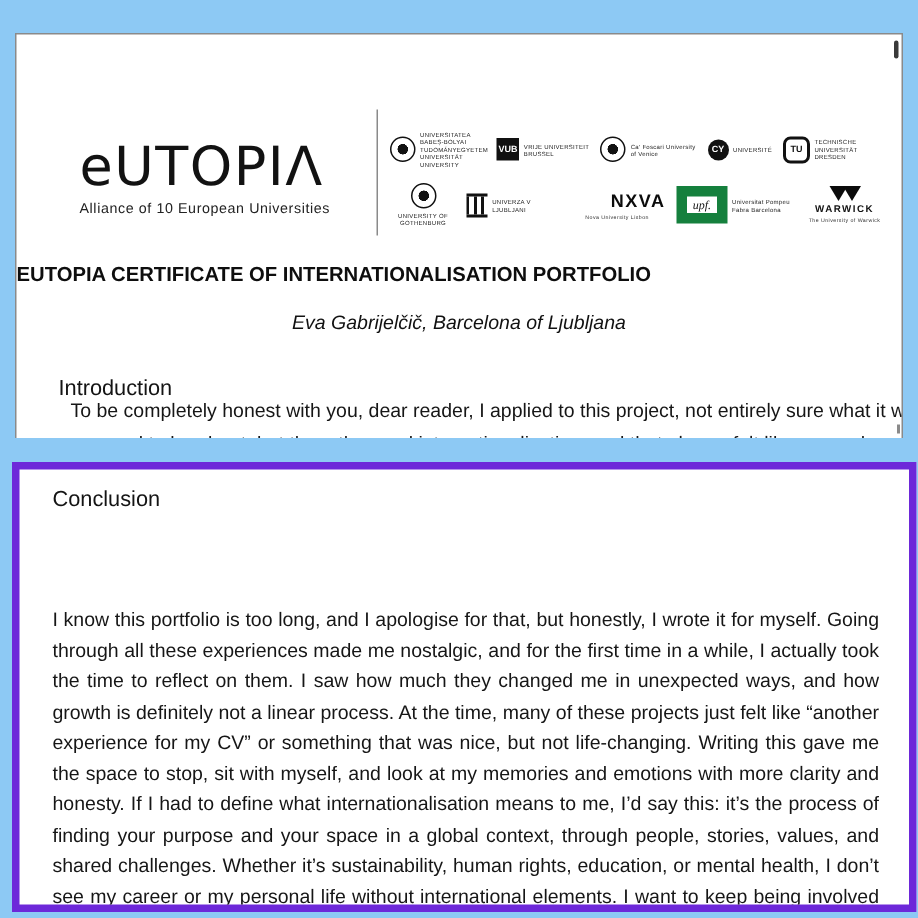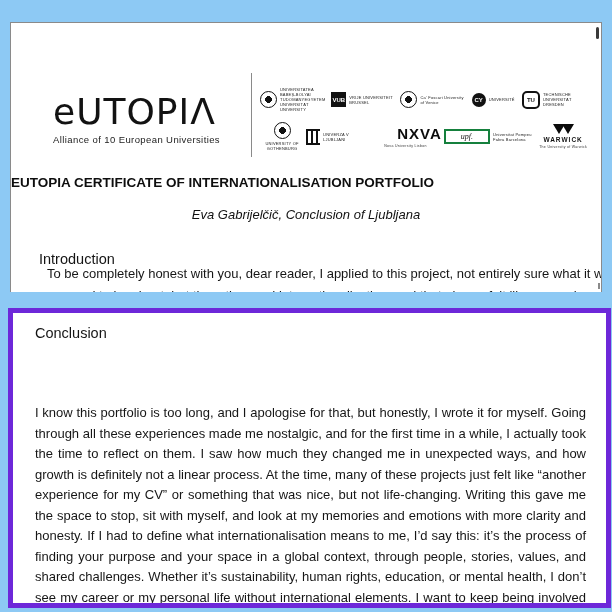--- a/index.html
+++ b/index.html
@@ -51,23 +51,23 @@
   .circ-cy{width:14px;height:14px;border-radius:50%;background:#111;color:#fff;font-size:6px;font-weight:bold;}
   .hex-tu{
     width:14px;height:14px;border:2px solid #111;border-radius:5px;
     font-size:6px;font-weight:bold;color:#111;
   }
   .building{
     width:14px;height:12px;
     border-bottom:2px solid #111;border-top:2px solid #111;
     background:repeating-linear-gradient(90deg,#111 0 2px,transparent 2px 5px);
   }
-  .nxva{font-size:15px;font-weight:bold;letter-spacing:1px;color:#0b0b0b;padding-left:28px;}
+  .nxva{font-size:12px;font-weight:bold;letter-spacing:1px;color:#0b0b0b;padding-left:28px;}
   .upf-box{
-    border:2px solid #15803d;padding:1px 15px;font-family:"Liberation Serif",serif;
+    border:7px solid #15803d;padding:1px 4px;font-family:"Liberation Serif",serif;
     font-style:italic;font-size:8px;color:#111;
   }
   .warwick-w{display:inline-flex;}
   .w-tri{
     width:0;height:0;
     border-left:6px solid transparent;border-right:6px solid transparent;
     border-top:10px solid #0b0b0b;
   }
   .w-tri + .w-tri{margin-left:-3px;}
   .warwick-name{font-size:6.5px;font-weight:bold;letter-spacing:1px;color:#111;}
@@ -158,21 +158,21 @@
               <span class="w-tri"></span>
             </span>
           <span class="warwick-name">WARWICK</span>
           <span class="warwick-sub">The University of Warwick</span>
         </div>
       </div>
     </div>
   </div>
 
   <div class="doc-title">EUTOPIA CERTIFICATE OF INTERNATIONALISATION PORTFOLIO</div>
-  <div class="doc-author">Eva Gabrijelčič, Conclusion of Ljubljana</div>
+  <div class="doc-author">Eva Gabrijelčič, Barcelona of Ljubljana</div>
 
   <div class="section-heading" id="intro-heading">Introduction</div>
 
   <div class="intro-para">
     <div class="intro-line1">To be completely honest with you, dear reader, I applied to this project, not entirely sure what it was</div>
     <div class="intro-line2">supposed to be about, but then, the word internationalisation, and that always felt like somewhere and</div>
   </div>
 
   <div class="thumb-top"></div>
   <div class="thumb-bottom"></div>

